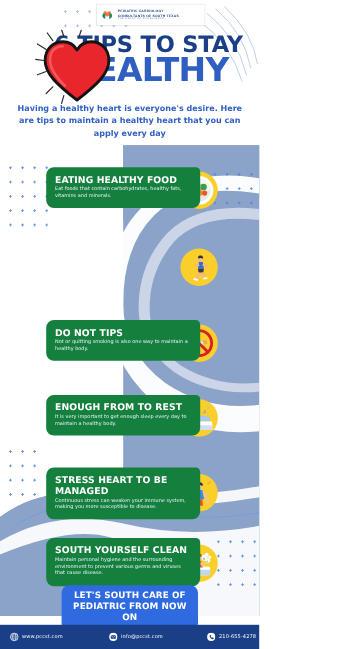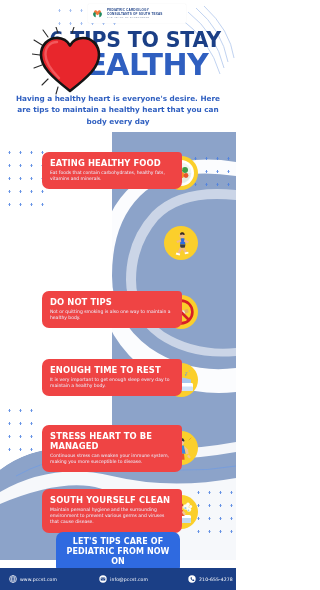--- a/index.html
+++ b/index.html
@@ -73,21 +73,21 @@
     position:absolute; left:14px; top:93px; width:208px;
     text-align:center;
     font-size:7.3px; font-weight:bold; color:#2f5fc0;
     line-height:11.4px;
     font-family:"DejaVu Sans", sans-serif;
   }
 
   
   .card {
     position:absolute; left:42px; width:140px;
-    background:#ef4444;
+    background:#15803d;
     border-radius:7px 4px 7px 7px;
     padding:6px 8px 7px 8px;
     color:#ffffff;
   }
   .card-title {
     font-size:8.4px; font-weight:bold; letter-spacing:.1px;
     line-height:10px; margin-bottom:2px;
     font-family:"DejaVu Sans", sans-serif;
   }
   .card-body {
@@ -203,21 +203,21 @@
           <path d="M26 6 L24 0"></path>
         <path d="M16 52 L10 58"></path>
           <path d="M26 60 L24 67"></path>
         <path d="M40 6 L42 0"></path>
       </g>
       <path d="M38 64 C20 50 9 40 9 28 C9 18 16 11 25 11 C31 11 35.5 14 38 18.5 C40.5 14 45 11 51 11 C60 11 67 18 67 28 C67 40 56 50 38 64 Z" fill="#e8262c" stroke="#141414" stroke-width="2.6" stroke-linejoin="round"></path>
       <path d="M25 15 C18 15 13.5 20 13.5 27.5 C13.5 36 20 44 27 51" fill="none" stroke="#f2585c" stroke-width="2.4" stroke-linecap="round"></path>
     </svg>
   </div>
 
-  <div class="subtitle">Having a healthy heart is everyone's desire. Here are tips to maintain a healthy heart that you can body every day</div>
+  <div class="subtitle">Having a healthy heart is everyone's desire. Here are tips to maintain a healthy heart that you can apply every day</div>
 
   <div class="badge b1">
     <svg viewBox="0 0 28 28">
       <circle cx="14" cy="14" r="13" fill="#ffffff"></circle>
       <circle cx="14" cy="14" r="10.5" fill="#f0f5ef"></circle>
       <path d="M4 14a10 10 0 0 0 20 0z" fill="#e3ece2"></path>
       <circle cx="10" cy="12" r="3.4" fill="#2f8a3d"></circle>
       <circle cx="18" cy="11" r="3" fill="#3f9c48"></circle>
       <circle cx="14" cy="16" r="3.2" fill="#f29222"></circle>
       <circle cx="19" cy="16.5" r="2.4" fill="#e8562c"></circle>
@@ -268,21 +268,21 @@
       <path d="M5 17c2-4 8-6 13-5l6 1.4v3.6z" fill="#a9c6ee"></path>
       <ellipse cx="9" cy="15.6" rx="4.2" ry="3" fill="#ffffff"></ellipse>
       <circle cx="12.4" cy="13.4" r="2.6" fill="#f2c39b"></circle>
       <path d="M10 11.6c1-1.8 4-1.6 4.6.3.3 1.1-.6 1.3-1.2.9-.9-.6-2.6-.4-3.4.3z" fill="#8a5a3c"></path>
       <path d="M18 8.6c1.4 0 1.4 1.2 0 1.2" fill="none" stroke="#7f9ecf" stroke-width=".8"></path>
       <text x="18" y="9" font-size="5" fill="#7f9ecf" font-family="DejaVu Sans">z</text>
       <text x="21.4" y="6" font-size="3.6" fill="#9db6dd" font-family="DejaVu Sans">z</text>
     </svg>
   </div>
   <div class="card c4">
-    <div class="card-title">ENOUGH TIME TO REST</div>
+    <div class="card-title">ENOUGH FROM TO REST</div>
     <div class="card-body">It is very important to get enough sleep every day to maintain a healthy body.</div>
   </div>
 
   <div class="badge b5">
     <svg viewBox="0 0 28 28">
       <circle cx="14" cy="8" r="3.2" fill="#f2c39b"></circle>
       <path d="M10.6 6.4c.6-3 6.2-3.2 6.8.2.2 1.2-.8 1.2-1.4.7-1.2-1-3.6-.9-4.6.2z" fill="#2f2f38"></path>
       <path d="M11 11.4h6l1.6 8.4h-9.2z" fill="#3f87e0"></path>
       <path d="M11 19.8h6l.6 6h-7.2z" fill="#e8562c"></path>
       <path d="M11 11.8L7 15.4l-.6 4.4 2.4.4L10 16z" fill="#f2c39b"></path>
@@ -319,21 +319,21 @@
           <circle cx="21.4" cy="12.4" r=".9"></circle>
       </g>
     </svg>
   </div>
   <div class="card c6">
     <div class="card-title">SOUTH YOURSELF CLEAN</div>
     <div class="card-body">Maintain personal hygiene and the surrounding environment to prevent various germs and viruses that cause disease.</div>
   </div>
 
   <div class="cta">
-    <div class="cta-l">LET'S TIPS CARE OF</div>
+    <div class="cta-l">LET'S SOUTH CARE OF</div>
     <div class="cta-l">PEDIATRIC FROM NOW ON</div>
   </div>
 
   <div class="footer">
     <div class="f-item f-1">
       <svg class="f-ico" viewBox="0 0 16 16">
         <circle cx="8" cy="8" r="7" fill="none" stroke="#ffffff" stroke-width="1.3"></circle>
         <ellipse cx="8" cy="8" rx="3" ry="7" fill="none" stroke="#ffffff" stroke-width="1.1"></ellipse>
         <path d="M1.4 8h13.2M2.6 4.4h10.8M2.6 11.6h10.8" stroke="#ffffff" stroke-width="1"></path>
       </svg>

